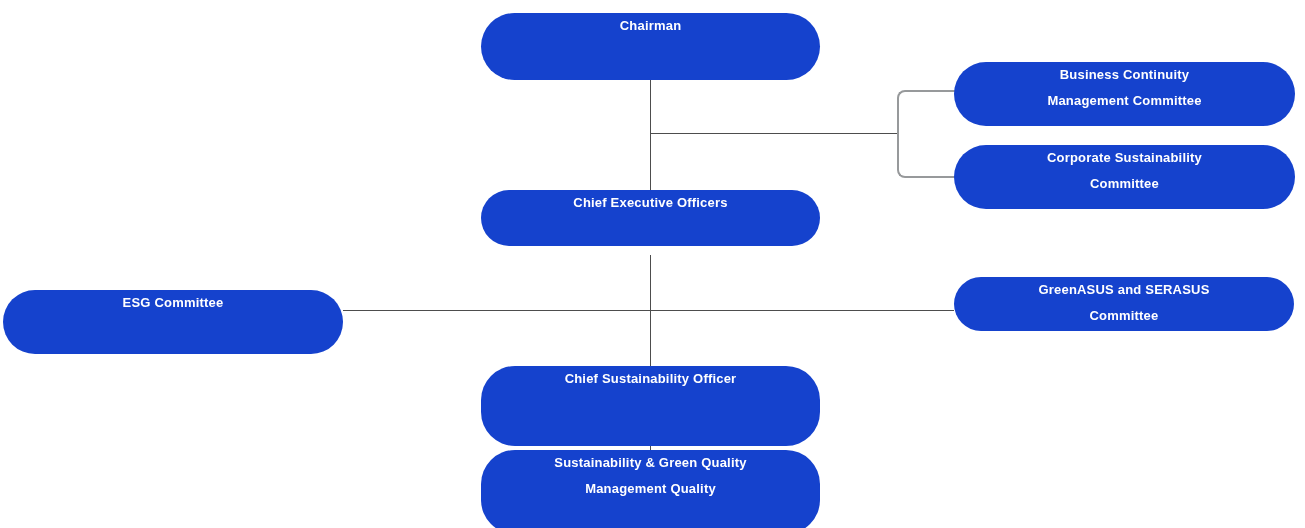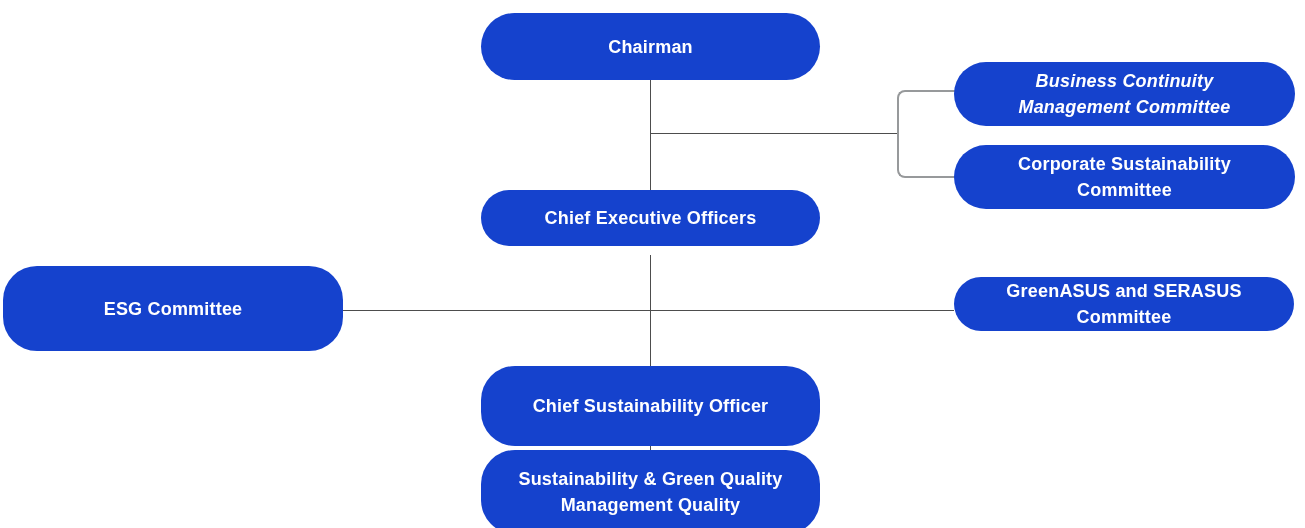--- a/index.html
+++ b/index.html
@@ -16,24 +16,24 @@
     overflow: hidden;
   }
   .node {
     position: absolute;
     background: var(--node-fill, #1542cd);
     color: var(--node-text, #ffffff);
     border-radius: 34px;
     display: flex;
     flex-direction: column;
     align-items: center;
-    justify-content: center;
+    justify-content: flex-start;
     text-align: center;
     font-weight: bold;
-    font-size: 18px;
+    font-size: 13px;
     line-height: 26px;
     letter-spacing: 0.2px;
     box-sizing: border-box;
     padding: 0 14px;
   }
   .node .nl { display: block; }
   .line {
     position: absolute;
     background: var(--connector, #4d4d4d);
   }
@@ -42,24 +42,24 @@
     border-left: 2px solid var(--bracket, #97999b);
     border-top: 2px solid var(--bracket, #97999b);
     border-bottom: 2px solid var(--bracket, #97999b);
     border-radius: 8px 0 0 8px;
     box-sizing: border-box;
     background: transparent;
   }
 
   
   .n-chairman { left: 481px; top: 13px;  width: 339px; height: 67px; }
-  .n-bcm      { left: 954px; top: 62px;  width: 341px; height: 64px; font-style: italic; }
+  .n-bcm      { left: 954px; top: 62px;  width: 341px; height: 64px; }
   .n-csc      { left: 954px; top: 145px; width: 341px; height: 64px; }
   .n-ceo      { left: 481px; top: 190px; width: 339px; height: 56px; }
-  .n-esg      { left: 3px;   top: 266px; width: 340px; height: 85px; }
+  .n-esg      { left: 3px;   top: 290px; width: 340px; height: 64px; }
   .n-green    { left: 954px; top: 277px; width: 340px; height: 54px; }
   .n-cso      { left: 481px; top: 366px; width: 339px; height: 80px; }
   .n-sgqmc    { left: 481px; top: 450px; width: 339px; height: 84px; }
 
   
   .c-trunk-1  { left: 650px; top: 80px;  width: 1px;   height: 110px; }
   .c-trunk-2  { left: 650px; top: 255px; width: 1px;   height: 111px; }
   .c-trunk-3  { left: 650px; top: 431px; width: 1px;   height: 19px;  }
   .c-branch-r { left: 650px; top: 133px; width: 248px; height: 1px;   }
   .c-mid-h    { left: 343px; top: 310px; width: 611px; height: 1px;   }

